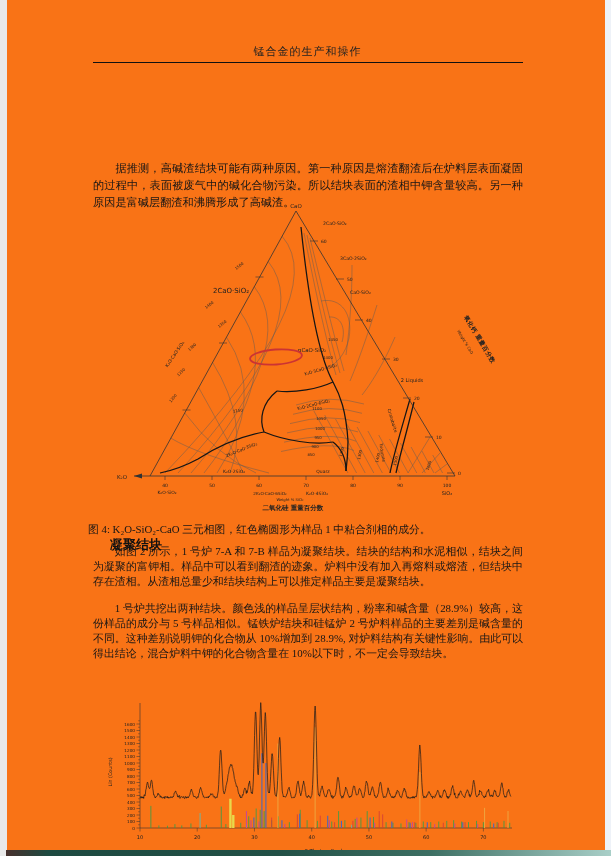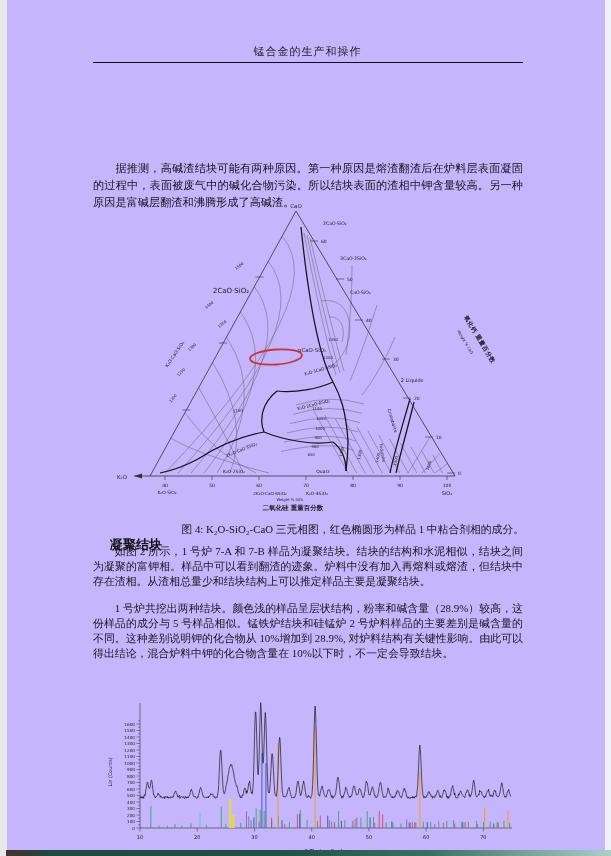--- a/index.html
+++ b/index.html
@@ -1,27 +1,27 @@
 <!DOCTYPE html>
 <html><head>
 <meta charset="utf-8">
 <style>
   html,body{margin:0;padding:0;background:#ffffff;}
-  .page{position:relative;width:611px;height:856px;background:#c4b5fd;overflow:hidden;
+  .page{position:relative;width:611px;height:856px;background:#f97316;overflow:hidden;
         font-family:"Liberation Serif","DejaVu Serif",serif;color:#1b1b1b;}
   .edge-left{position:absolute;left:0;top:0;width:7px;height:856px;background:#e9e9e9;}
   .edge-right{position:absolute;right:0;top:0;width:6px;height:856px;background:#eef2f8;}
   .header{position:absolute;left:93px;top:44px;width:429px;text-align:center;
           font-size:11px;letter-spacing:1px;color:#222;}
   .rule{position:absolute;left:93px;top:62px;width:430px;border-top:1.6px solid #111;}
   .para{position:absolute;left:93px;width:430px;font-size:11.2px;line-height:17.1px;
         text-align:justify;margin:0;text-indent:2em;color:#161616;}
   .para2{position:absolute;left:93px;width:430px;font-size:10.9px;line-height:15.15px;
         text-align:justify;margin:0;text-indent:2em;color:#161616;}
-  .caption{position:absolute;left:88px;top:523px;width:436px;text-align:right;
+  .caption{position:absolute;left:88px;top:523px;width:436px;text-align:left;
         font-size:10.8px;color:#161616;}
   .heading{position:absolute;left:110px;top:536px;margin:0;font-size:13px;font-weight:bold;color:#111;}
   svg{position:absolute;overflow:visible;}
   svg text{font-family:"DejaVu Sans","Liberation Sans",sans-serif;fill:#222;}
   #ternary{left:90px;top:205px;}
   #xrd{left:100px;top:700px;}
   .bottombar{position:absolute;left:6px;bottom:0;width:605px;height:6px;z-index:9;
      background:linear-gradient(90deg,#47302c 0%,#1d4a41 7%,#215046 45%,#3c6f63 70%,#a9cfc8 100%);}
 </style>
 </head>

